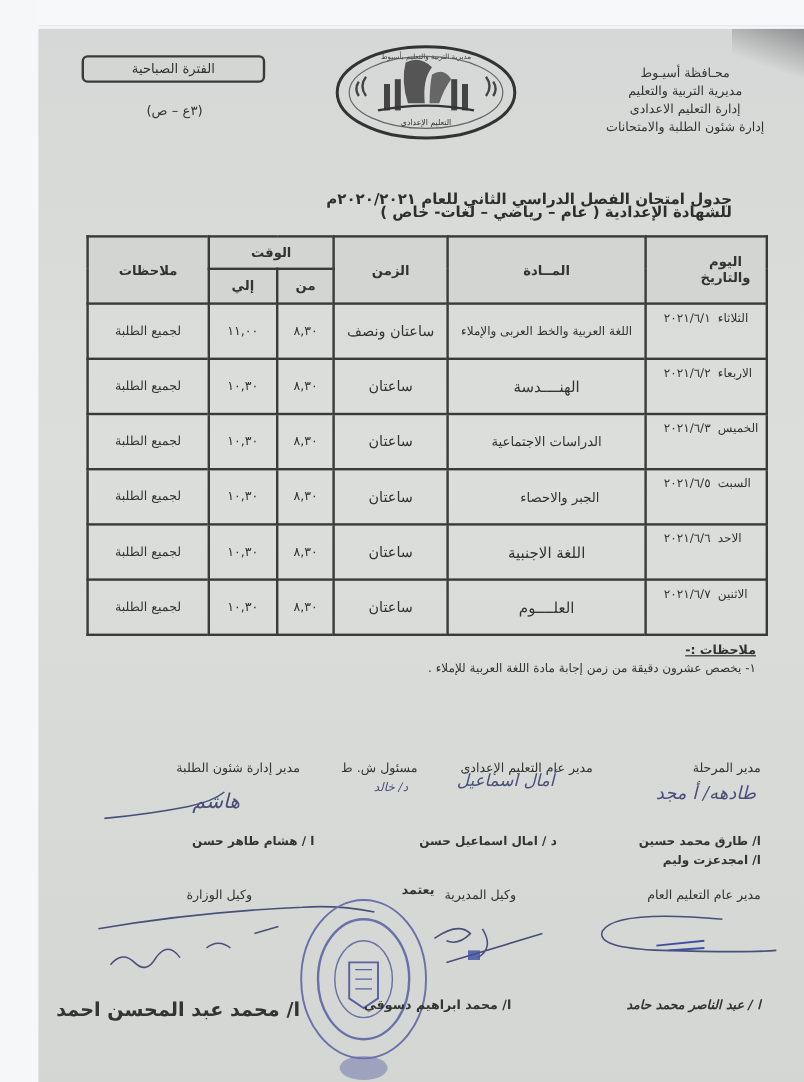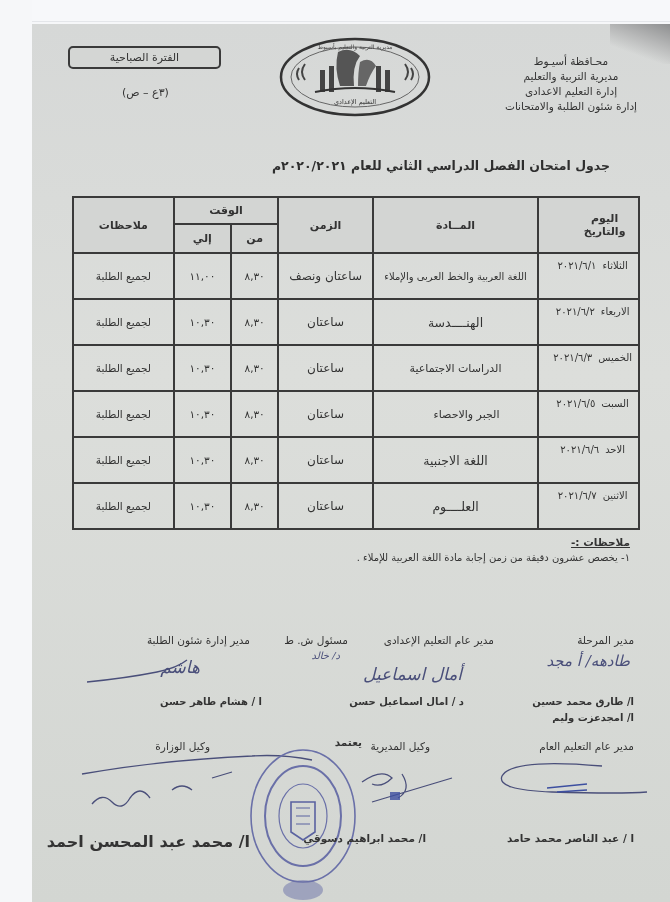--- a/index.html
+++ b/index.html
@@ -29,21 +29,21 @@
     .period-box { left: 36px; top: 22px; width: 153px; height: 23px; border: 2px solid #3a3a3a; border-radius: 5px; text-align: center; font-size: 11px; line-height: 19px; direction: rtl; color: #333; background: #d4d6d4; }
     .period-code { left: 90px; top: 62px; font-size: 11px; direction: rtl; color: #333; }
 
     .title1 { right: 60px; top: 116px; direction: rtl; font-size: 12.5px; font-weight: bold; color: #2e2e2e; margin-top: 18px; }
     .title2 { right: 60px; top: 145px; direction: rtl; font-size: 12.5px; font-weight: bold; color: #2e2e2e; }
 
     
     .tbl { left: 40px; top: 172px; width: 568px; border-collapse: collapse; direction: rtl; font-size: 10.5px; color: #333; }
     .tbl td, .tbl th { border: 2.5px solid #3a3a3a; text-align: center; vertical-align: middle; font-weight: normal; }
     .tbl th { background: #d3d5d3; font-weight: bold; font-size: 11px; }
-    .tbl .day { text-align: center; vertical-align: top; padding: 6px 6px 0 14px; white-space: nowrap; font-size: 10px; }
+    .tbl .day { text-align: left; vertical-align: top; padding: 6px 6px 0 14px; white-space: nowrap; font-size: 10px; }
     .tbl .day .dn { margin-left: 6px; }
     .tbl tr.row td { height: 46px; }
     .tbl .subj-lg { font-size: 12.5px; }
     .tbl .dur-lg { font-size: 12px; }
 
     .notes-title { right: 40px; top: 512px; direction: rtl; font-size: 10.5px; text-decoration: underline; font-weight: bold; color: #333; }
     .note1 { right: 40px; top: 528px; direction: rtl; font-size: 10px; color: #333; }
     .note2 { right: 40px; top: 556px; direction: rtl; font-size: 10px; color: #333; }
 
     .sig-label { direction: rtl; font-size: 10.5px; color: #333; white-space: nowrap; }
@@ -81,20 +81,21 @@
     <path d="M85 30 q10 -6 16 4 q-6 8 -10 20 l-8 0 q0 -14 2 -24z" fill="#666"></path>
     <path d="M40 60 q40 -8 80 0" stroke="#333" stroke-width="2" fill="none"></path>
     <text x="80" y="17" font-size="6" text-anchor="middle" fill="#444" font-family="DejaVu Sans, sans-serif">مديرية التربية والتعليم بأسيوط</text>
     <text x="80" y="72" font-size="6.5" text-anchor="middle" fill="#333" font-family="DejaVu Sans, sans-serif">التعليم الإعدادي</text>
   </svg>
 
   <div class="abs period-box">الفترة الصباحية</div>
   <div class="abs period-code">(٣ع – ص)</div>
 
   <div class="abs title1">جدول امتحان الفصل الدراسي الثاني  للعام ٢٠٢٠/٢٠٢١م</div>
+  <div class="abs title2">للشهادة الإعدادية ( عام – رياضي – لغات- خاص )</div>
 
   <table class="abs tbl">
     <colgroup>
       <col style="width:96px">
         <col style="width:168px">
         <col style="width:96px">
         <col style="width:48px">
         <col style="width:58px">
         <col style="width:102px">
     </colgroup>
@@ -165,21 +166,21 @@
 
   <div class="abs notes-title">ملاحظات :-</div>
   <div class="abs note1">١- يخصص عشرون دقيقة من زمن إجابة مادة اللغة العربية للإملاء .</div>
 
   <div class="abs sig-label" style="right:36px; top:610px;">مدير المرحلة</div>
   <div class="abs sig-label" style="right:176px; top:610px;">مدير عام التعليم الإعدادى</div>
   <div class="abs sig-label" style="right:322px; top:610px;">مسئول ش. ط</div>
   <div class="abs sig-label" style="right:420px; top:610px;">مدير إدارة شئون الطلبة</div>
 
   <div class="abs handwriting" style="right:40px; top:628px; font-size:15px;margin-left:40px;">طادهه/ أ مجد</div>
-  <div class="abs handwriting" style="right:208px; top:640px; font-size:17px;">أمال اسماعيل</div>
+  <div class="abs handwriting" style="right:208px; top:618px; font-size:14px;">أمال اسماعيل</div>
   <div class="abs handwriting" style="right:330px; top:626px; font-size:10px;">د/ خالد</div>
   <div class="abs handwriting" style="right:470px; top:633px; font-size:17px;">هاشم</div>
   <svg class="abs" style="left:50px; top:632px; width:120px; height:30px;" viewBox="0 0 120 30">
     <path d="M5 26 q40 -4 70 -10 q20 -4 30 -12" stroke="#4a4f7a" stroke-width="1.3" fill="none"></path>
   </svg>
 
   <div class="abs sig-name" style="right:36px; top:672px;">ا/ طارق محمد حسين</div>
   <div class="abs sig-name" style="right:36px; top:688px;">ا/ امجدعزت وليم</div>
   <div class="abs sig-name" style="right:206px; top:672px;">د / امال اسماعيل حسن</div>
   <div class="abs sig-name" style="right:408px; top:672px;">ا / هشام طاهر حسن</div>
@@ -200,16 +201,16 @@
 
   <svg class="abs stamp" viewBox="0 0 118 158">
     <ellipse cx="59" cy="72" rx="52" ry="66" fill="none" stroke="#6a70a8" stroke-width="1.6"></ellipse>
     <ellipse cx="59" cy="72" rx="38" ry="50" fill="none" stroke="#6a70a8" stroke-width="2"></ellipse>
     <ellipse cx="59" cy="72" rx="24" ry="32" fill="none" stroke="#6a70a8" stroke-width="1.2"></ellipse>
     <path d="M47 58 h24 v30 l-12 8 l-12 -8z" fill="none" stroke="#5a62a0" stroke-width="1.6"></path>
     <path d="M52 64 h14 M52 72 h14 M52 80 h14" stroke="#5a62a0" stroke-width="1"></path>
     <ellipse cx="59" cy="146" rx="20" ry="10" fill="#6a70a8" opacity="0.5"></ellipse>
   </svg>
 
-  <div class="abs sig-name" style="right:36px; top:808px; font-size:10.5px;">ا / عبد الناصر محمد حامد</div>
+  <div class="abs sig-name" style="right:36px; top:808px; font-size:10.5px;font-style:italic;">ا / عبد الناصر محمد حامد</div>
   <div class="abs sig-name" style="right:244px; top:808px; font-size:10.5px;">ا/ محمد ابراهيم دسوقي</div>
   <div class="abs sig-name" style="right:420px; top:808px; font-size:16px;">ا/ محمد عبد المحسن احمد</div>
 </div>
 
 </body></html>

